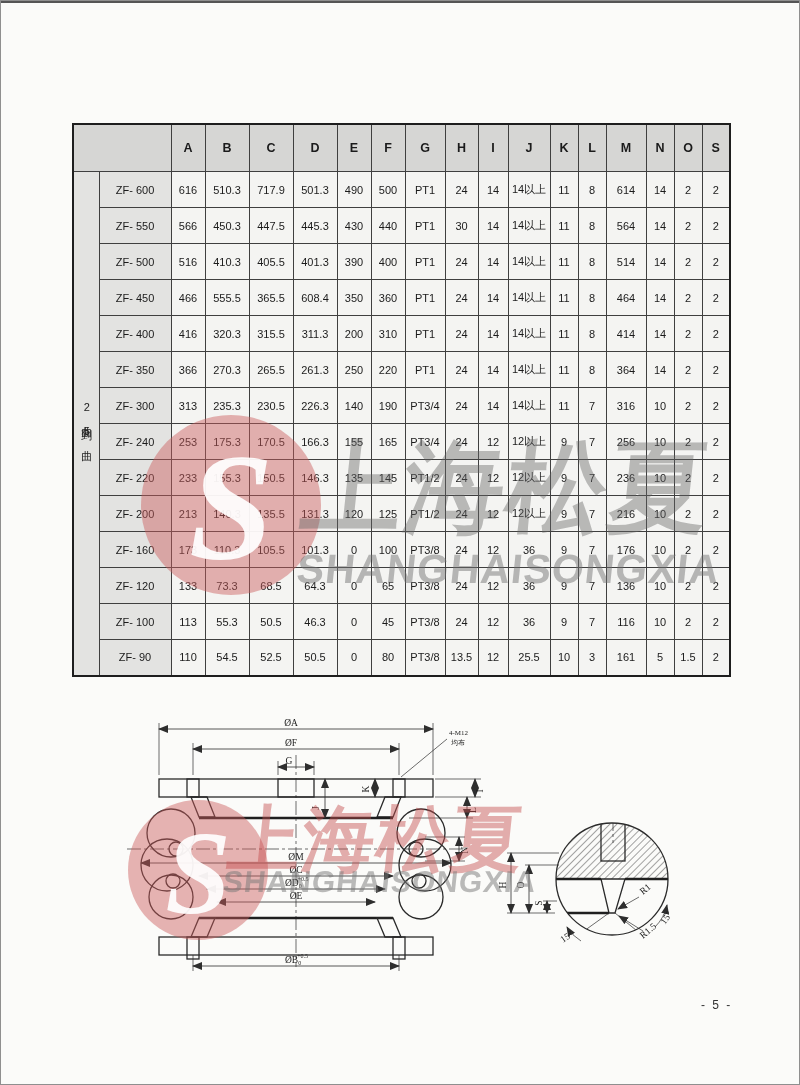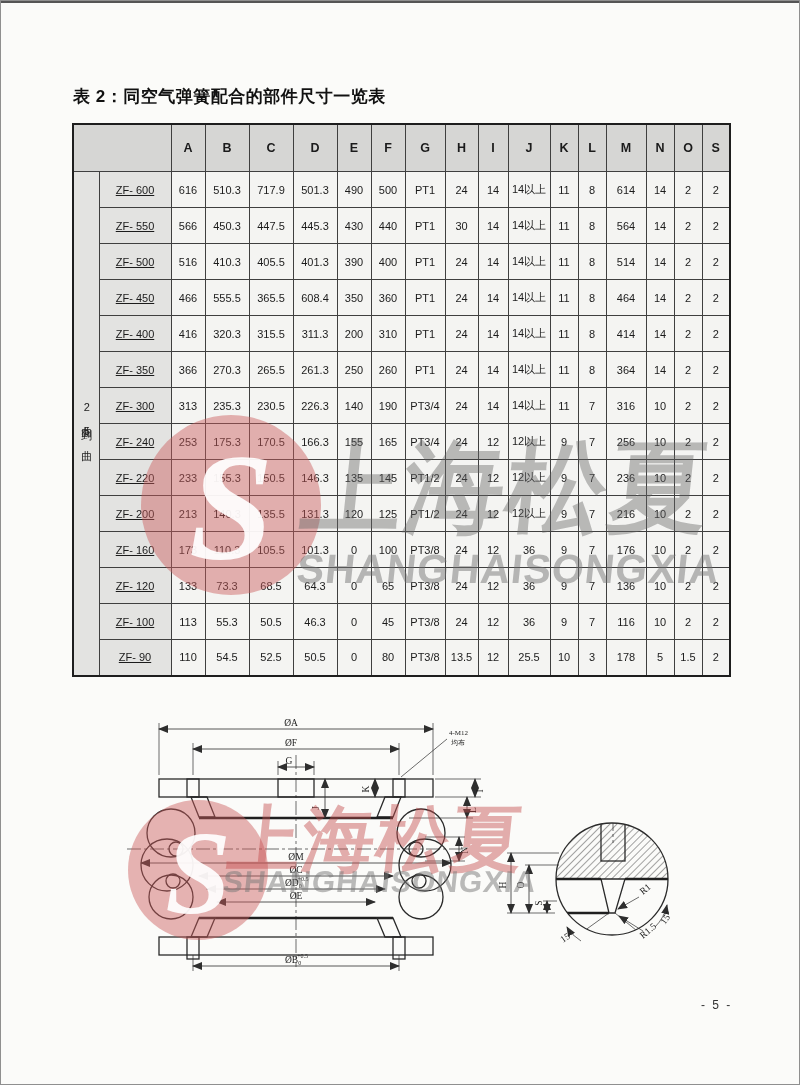--- a/index.html
+++ b/index.html
@@ -13,21 +13,21 @@
   
   .spec-table{position:absolute;left:71px;top:122px;border-collapse:collapse;table-layout:fixed;
               width:657px;border:2px solid #1e1e1e;}
   .spec-table th,.spec-table td{border:1px solid #3f3f3f;text-align:center;vertical-align:middle;
               padding:0;font-size:11px;color:#1b1b1b;overflow:hidden;white-space:nowrap;}
   .spec-table thead th{height:46px;background:#d6d6d4;font-size:12.5px;font-weight:600;}
   .spec-table tbody tr{height:36px;}
   .corner{background:#d6d6d4;}
   .group-cell{background:#e3e3e1;writing-mode:vertical-rl;text-orientation:upright;
               font-size:12px;letter-spacing:4px;}
-  .model-cell{background:#e3e3e1;text-decoration:underline;}
+  .model-cell{background:#e3e3e1;}
   .val{background:#f4f4f2;}
 
   
   .wm{position:absolute;pointer-events:none;z-index:6;}
   .wm-cn{font-weight:bold;transform:skewX(-6deg);line-height:1;letter-spacing:2px;}
   .wm-en{font-weight:bold;transform:skewX(-6deg);line-height:1;}
   #wm-cn-1{left:302px;top:436px;font-size:100px;color:rgba(100,100,100,.42);}
   #wm-en-1{left:296px;top:548px;font-size:41px;color:rgba(112,112,112,.48);letter-spacing:1px;}
   #wm-cn-2{left:228px;top:802px;font-size:72px;color:rgba(196,78,78,.46);}
   #wm-en-2{left:222px;top:866px;font-size:30px;color:rgba(120,120,120,.5);letter-spacing:1px;}
@@ -44,21 +44,20 @@
   .dtext{font-family:"Liberation Serif",serif;font-size:9.5px;fill:#1d1d1d;}
   .dtext-s{font-family:"Liberation Serif",serif;font-size:7px;fill:#1d1d1d;}
 
   .page-number{position:absolute;left:700px;top:997px;font-size:12px;color:#333;letter-spacing:2px;}
 </style>
 </head>
 <body>
 
 <div class="page">
 
-  <div class="doc-title">表 2：同空气弹簧配合的部件尺寸一览表</div>
 
   <table class="spec-table">
     <colgroup>
       <col style="width:26px">
         <col style="width:72px">
       <col style="width:34px">
         <col style="width:44px">
         <col style="width:44px">
         <col style="width:44px">
       <col style="width:34px">
@@ -192,21 +191,21 @@
           <td class="val">2</td>
           <td class="val">2</td>
         </tr>
         <tr>
           <td class="model-cell">ZF- 350</td>
           <td class="val">366</td>
           <td class="val">270.3</td>
           <td class="val">265.5</td>
           <td class="val">261.3</td>
           <td class="val">250</td>
-          <td class="val">260</td>
+          <td class="val">220</td>
           <td class="val">PT1</td>
           <td class="val">24</td>
           <td class="val">14</td>
           <td class="val">14以上</td>
           <td class="val">11</td>
           <td class="val">8</td>
           <td class="val">364</td>
           <td class="val">14</td>
           <td class="val">2</td>
           <td class="val">2</td>
@@ -351,21 +350,21 @@
           <td class="val">52.5</td>
           <td class="val">50.5</td>
           <td class="val">0</td>
           <td class="val">80</td>
           <td class="val">PT3/8</td>
           <td class="val">13.5</td>
           <td class="val">12</td>
           <td class="val">25.5</td>
           <td class="val">10</td>
           <td class="val">3</td>
-          <td class="val">178</td>
+          <td class="val">161</td>
           <td class="val">5</td>
           <td class="val">1.5</td>
           <td class="val">2</td>
         </tr>
       </tbody>
   </table>
 
   <svg class="wm" style="left:132px;top:406px;" width="196" height="196" viewBox="0 0 196 196">
     <circle cx="98" cy="98" r="90" fill="rgba(203,92,92,0.46)"></circle>
     <text x="98" y="152" text-anchor="middle" font-family="Liberation Serif,serif" font-size="152" font-style="italic" font-weight="bold" fill="rgba(255,255,255,0.92)">S</text>

